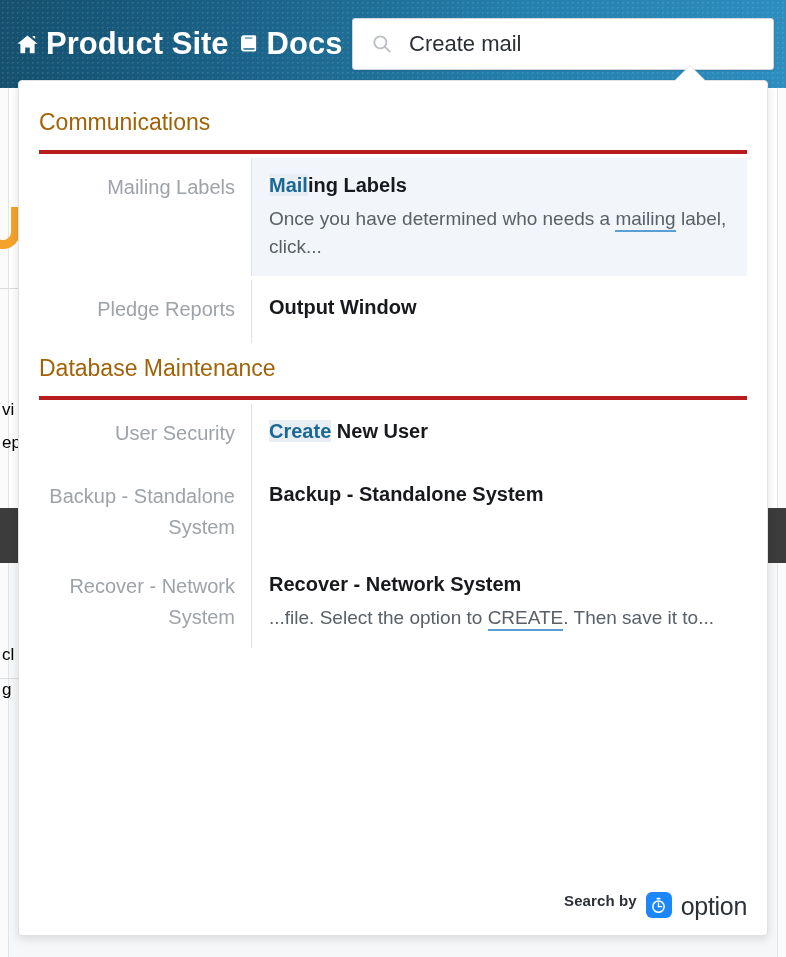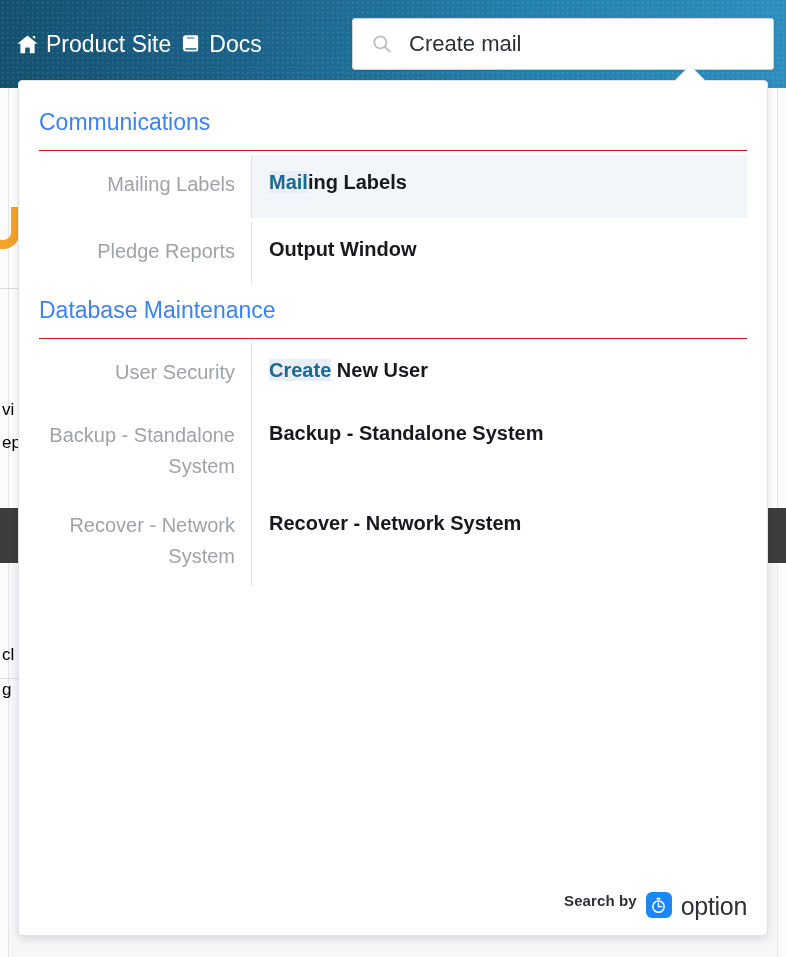--- a/index.html
+++ b/index.html
@@ -121,22 +121,22 @@
     gap: 9px;
     margin-left: 16px;
     position: relative;
     z-index: 2;
   }
   .brand-link {
     display: flex;
     align-items: center;
     gap: 7px;
     color: #ffffff;
-    font-size: 23px;
-    font-weight: normal;
+    font-size: 31px;
+    font-weight: bold;
     text-decoration: none;
     white-space: nowrap;
   }
   .brand-link .glyph { display: flex; align-items: center; }
 
   .search-wrap {
     position: absolute;
     left: 317px; top: 18px;
     width: 457px; height: 52px;
     z-index: 2;
@@ -189,24 +189,24 @@
     filter: drop-shadow(0 -1px 0 #dfe1e5);
   }
 
   .dd-body {
     padding: 20px 20px 0 20px;
   }
 
   .section { margin-bottom: 4px; }
   .section-title {
     font-size: 23px;
-    color: #3b82f6;
+    color: #a16207;
     font-weight: normal;
     padding: 8px 0 14px 0;
-    border-bottom: 1px solid #b91c1c;
+    border-bottom: 4px solid #b91c1c;
     margin: 0 0 4px 0;
   }
 
   .hit {
     display: flex;
     align-items: stretch;
     padding: 0;
   }
   .hit.selected .hit-main { background: #f2f5f9; }
   .hit.selected .hit-cat { background: transparent; }
@@ -340,20 +340,21 @@
   <div class="caret"></div>
 
   <div class="dropdown">
     <div class="dd-body" id="dd-body">
         <div class="section">
           <div class="section-title">Communications</div>
           <div class="hit selected">
             <div class="hit-cat">Mailing Labels</div>
             <div class="hit-main">
               <div class="hit-title"><span class="hl">Mail</span><span>ing Labels</span></div>
+              <div class="hit-snippet"><span>Once you have determined who needs a </span><span class="hl">mailing</span><span> label, click...</span></div>
             </div>
           </div>
         </div>
         <div class="section">
           <div class="hit">
             <div class="hit-cat">Pledge Reports</div>
             <div class="hit-main">
               <div class="hit-title"><span>Output Window</span></div>
             </div>
           </div>
@@ -369,20 +370,21 @@
           <div class="hit">
             <div class="hit-cat">Backup - Standalone System</div>
             <div class="hit-main">
               <div class="hit-title"><span>Backup - Standalone System</span></div>
             </div>
           </div>
           <div class="hit">
             <div class="hit-cat">Recover - Network System</div>
             <div class="hit-main">
               <div class="hit-title"><span>Recover - Network System</span></div>
+              <div class="hit-snippet"><span>...file. Select the option to </span><span class="hl">CREATE</span><span>. Then save it to...</span></div>
             </div>
           </div>
         </div>
       </div>
 
     <div class="dd-footer">
       <span class="footer-label">Search by</span>
       <span class="algolia-mark">
         <svg width="17" height="17" viewBox="0 0 24 24" aria-hidden="true">
           <rect x="9.3" y="1.2" width="5.4" height="2.3" rx="0.6" fill="#ffffff"></rect>

